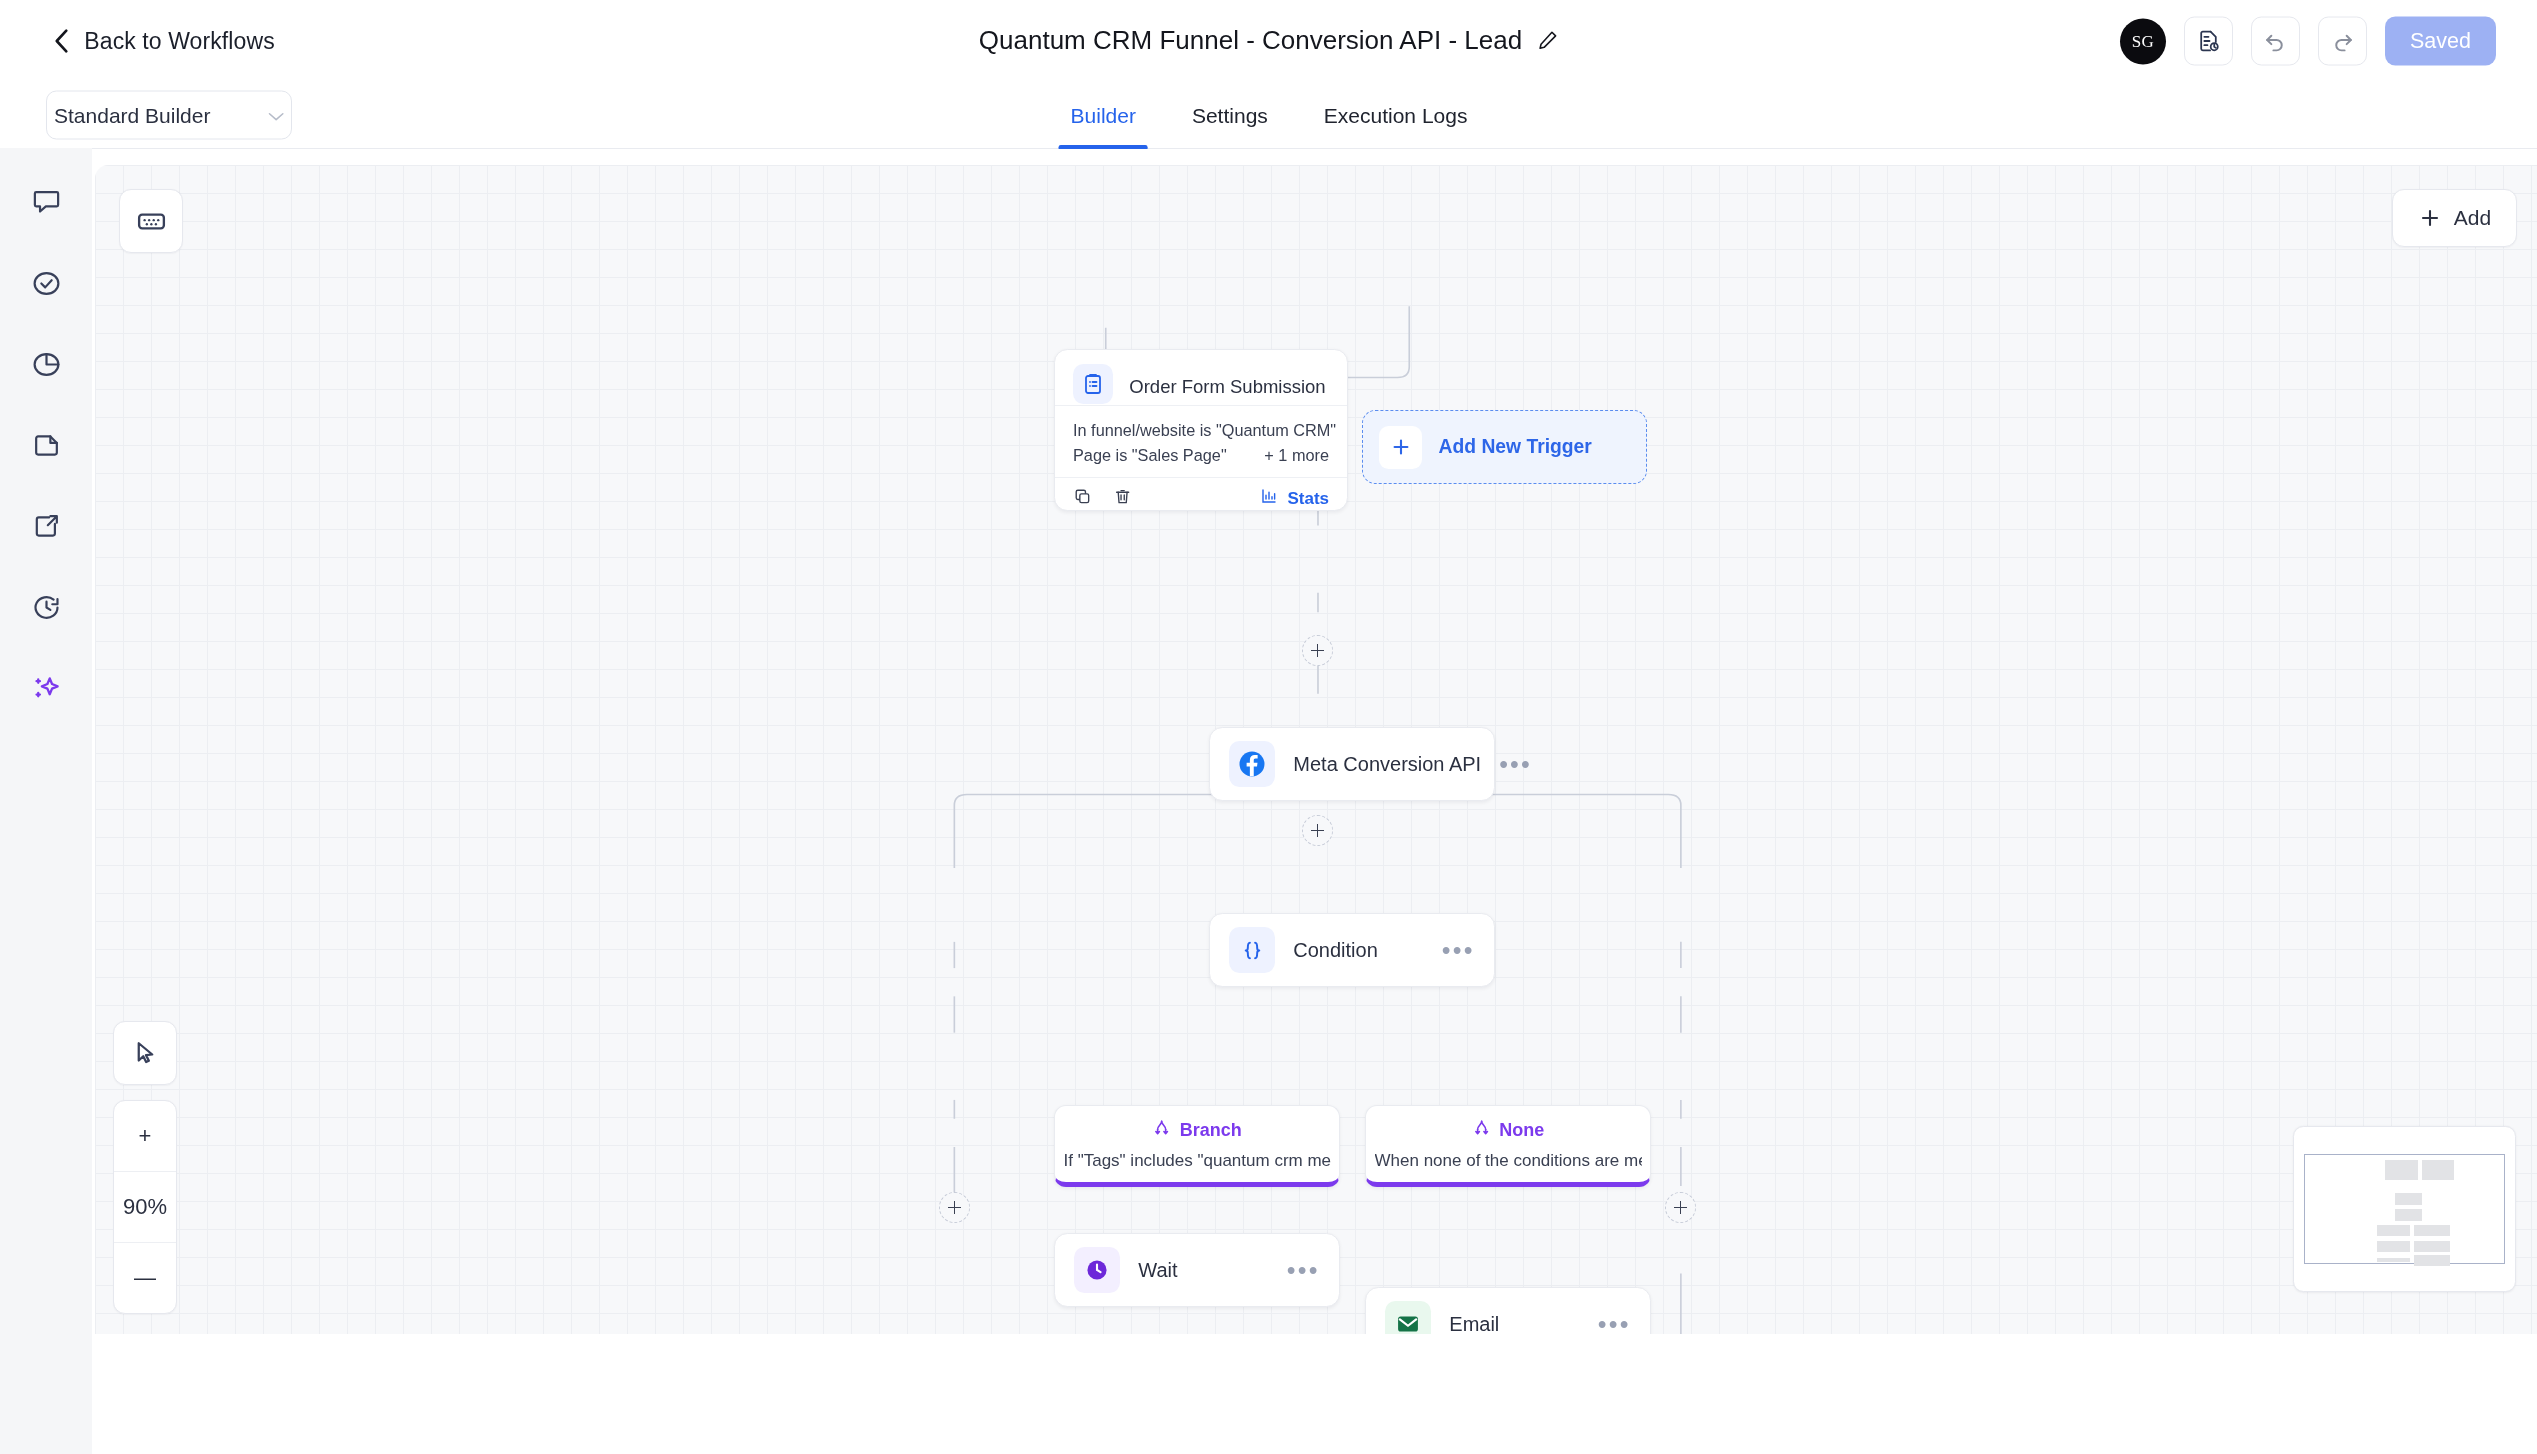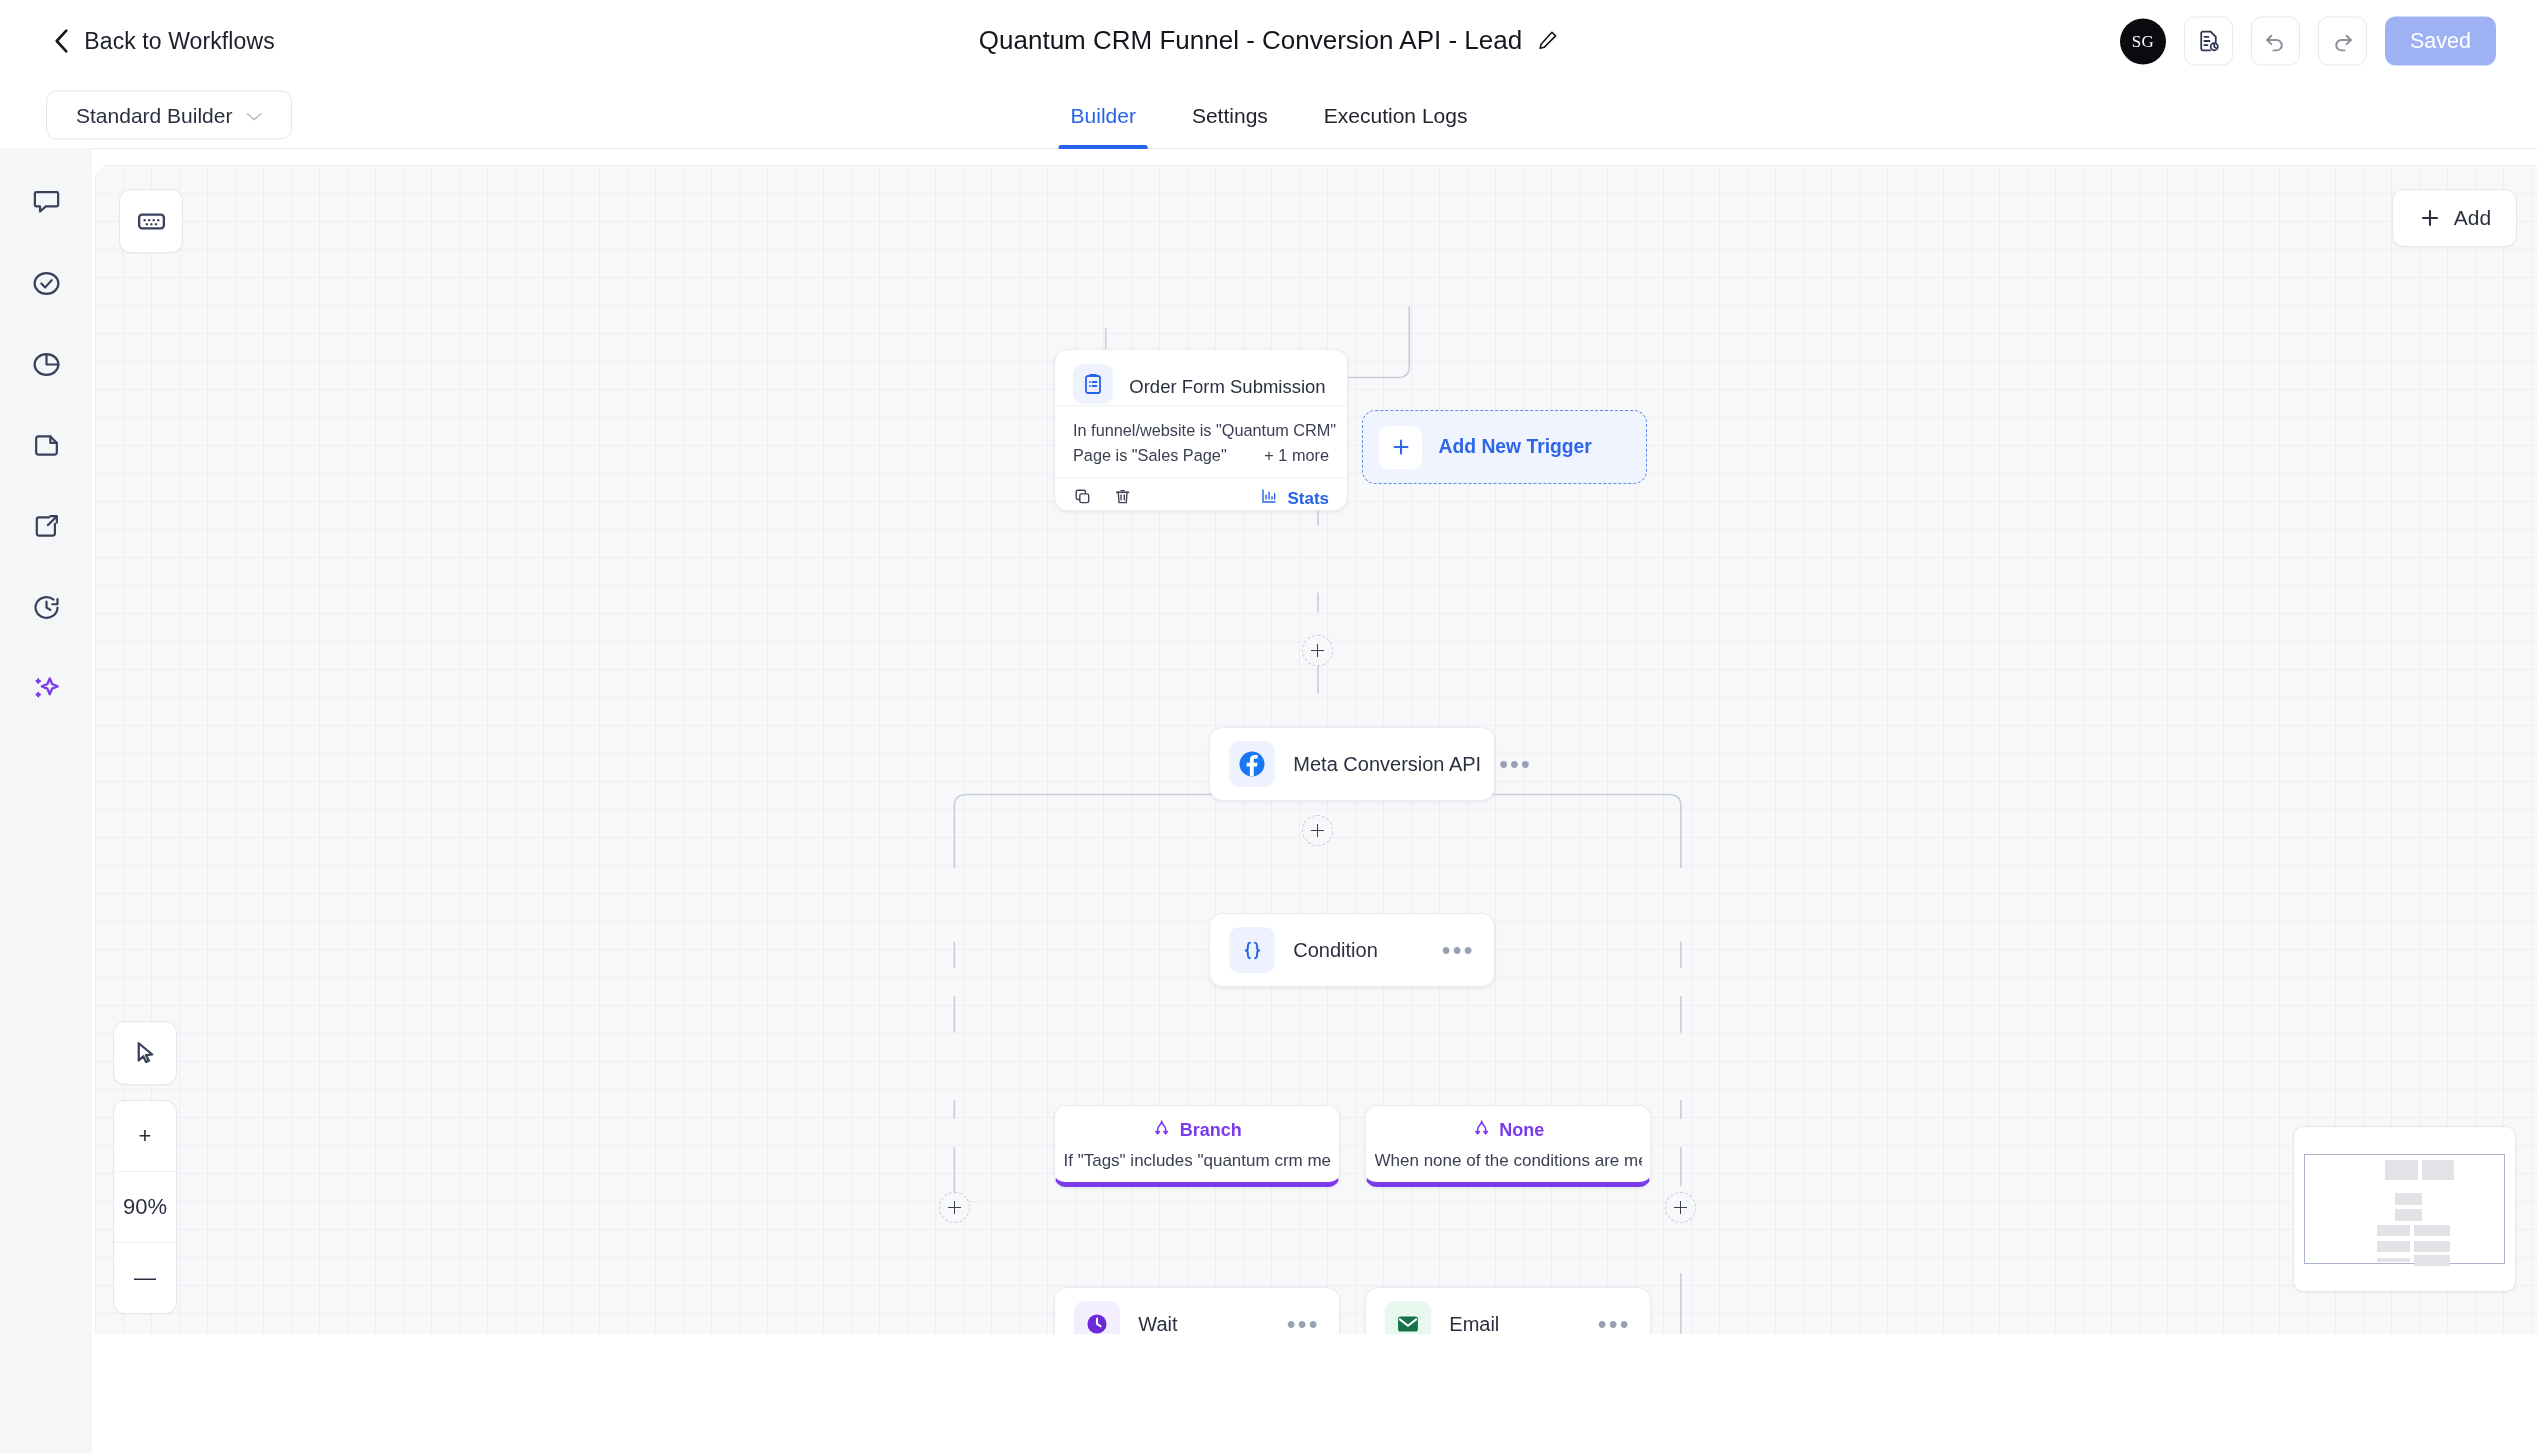--- a/index.html
+++ b/index.html
@@ -53,21 +53,21 @@
 
   
   .tabbar {
     position: absolute; top: 82px; left: 0; width: 2538px; height: 67px;
     background: #fff; border-bottom: 1.2px solid #e9ebf0;
   }
   .builder-select {
     position: absolute; left: 46px; top: 50%; transform: translateY(-50%);
     width: 246px; height: 49px; border: 1.2px solid #e3e6ed; border-radius: 10.4px;
     background: #fff; display: flex; align-items: center;
-    padding: 0 29px; justify-content: space-between; cursor: pointer;
+    padding: 0 7px; justify-content: space-between; cursor: pointer;
   }
   .builder-select span { font-size: 21px; color: #2b3040; }
   .tabs {
     position: absolute; left: 50%; transform: translateX(-50%); top: 0;
     height: 67px; display: flex; align-items: stretch; gap: 0;
   }
   .tab {
     display: flex; align-items: center; padding: 0 28px; font-size: 21px;
     color: #20242f; cursor: pointer; position: relative; white-space: nowrap;
   }
@@ -192,21 +192,21 @@
     display: flex; align-items: center; gap: 16.3px; padding: 0 16.3px; cursor: pointer;
   }
   #add-trigger .sq {
     width: 43px; height: 43px; background: #fff; border-radius: 9.6px;
     display: flex; align-items: center; justify-content: center;
   }
   #add-trigger .lbl { font-size: 19.3px; color: #2d66e8; font-weight: bold; }
 
   #node-meta { left: 1114px; top: 562px; width: 286px; height: 74px; }
   #node-condition { left: 1114px; top: 748px; width: 286px; height: 74px; }
-  #node-wait { left: 959px; top: 1122px; width: 286px; height: 74px; }
+  #node-wait { left: 959px; top: 1068px; width: 286px; height: 74px; }
   #node-email { left: 1270px; top: 1122px; width: 286px; height: 74px; }
 
   
   .branch-card {
     position: absolute; background: #fff; border: 1.1px solid #e9ebf0;
     border-radius: 12px; box-shadow: 0 1.5px 3.7px rgba(16,24,40,.055);
     border-bottom: 5.2px solid #7c3aed; overflow: hidden;
     display: flex; flex-direction: column; align-items: center;
     padding-top: 13.4px; cursor: pointer;
   }

